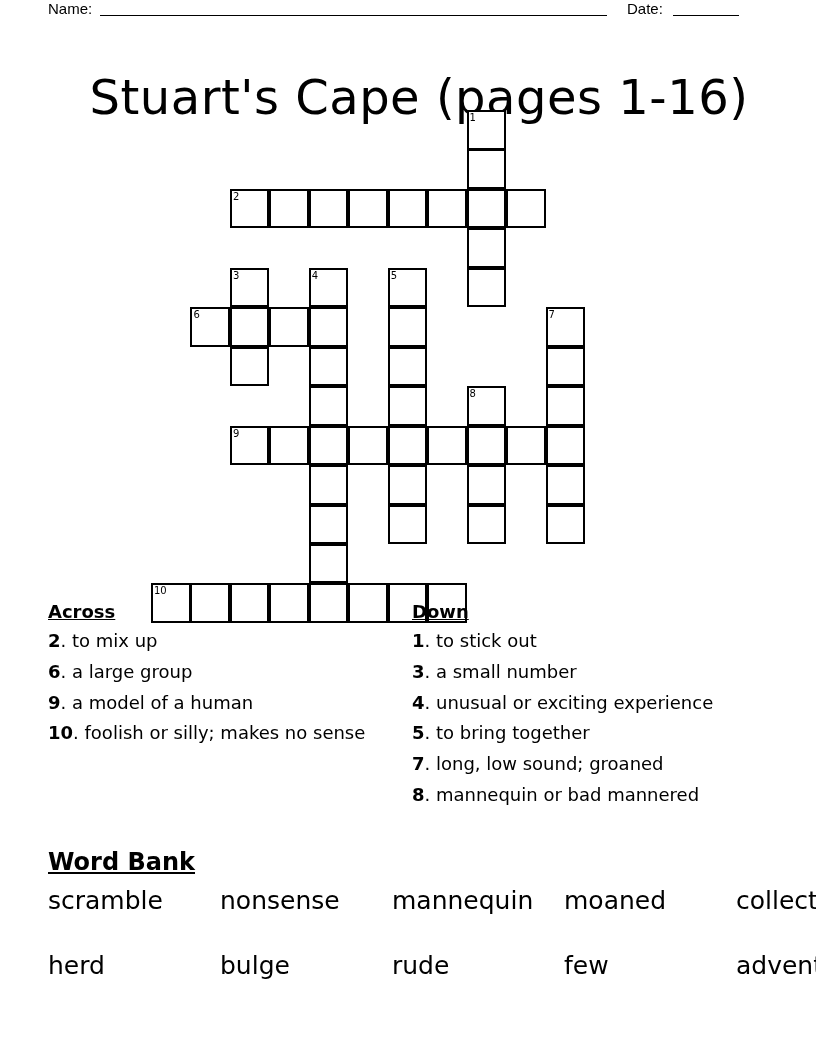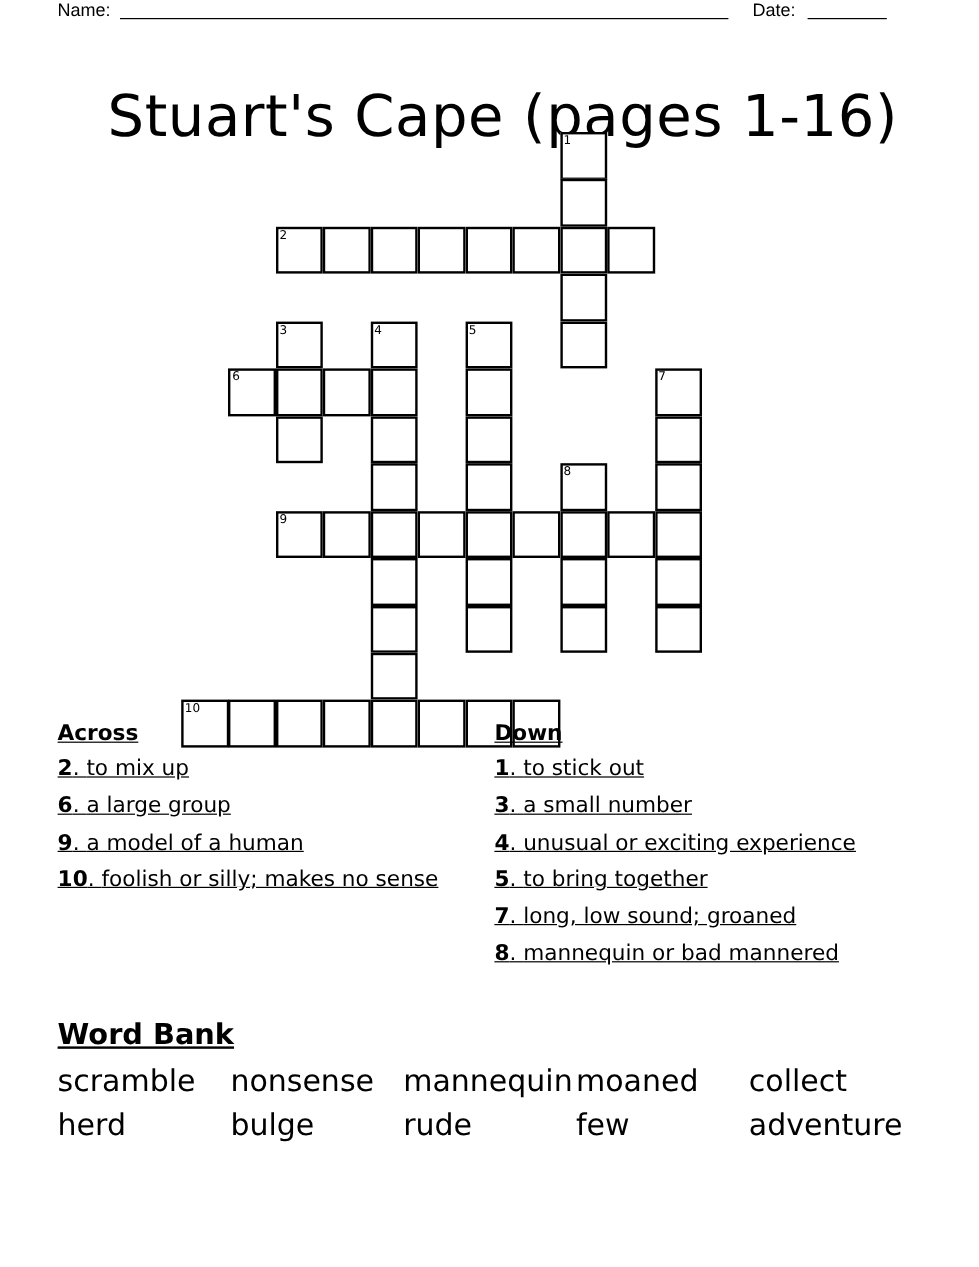--- a/index.html
+++ b/index.html
@@ -30,31 +30,31 @@
     .clues-head {
       font-family: "DejaVu Sans", sans-serif; font-weight: bold; font-size: 18px;
       text-decoration: underline; line-height: 24px; margin-bottom: 2px;
     }
     .clues {
       position: absolute; top: 600px;
       font-family: "DejaVu Sans", sans-serif; font-size: 18px;
     }
     .clues.across { left: 48px; width: 350px; }
     .clues.down { left: 412px; width: 370px; }
-    .clue { line-height: 30.8px; white-space: nowrap; text-decoration: underline; }
+    .clue { line-height: 30.8px; white-space: nowrap; }
     .clue .cnum { font-weight: bold; }
     .wordbank-title {
       position: absolute; top: 846px; left: 48px;
       font-family: "DejaVu Sans", sans-serif; font-weight: bold; font-size: 24px;
       text-decoration: underline; line-height: 32px;
     }
     .wordbank {
       position: absolute; top: 882px; left: 48px; width: 740px;
       display: grid; grid-template-columns: 144px 144px 144px 144px 160px;
-      font-family: "DejaVu Sans", sans-serif; font-size: 25px; line-height: 37px;
+      font-family: "DejaVu Sans", sans-serif; font-size: 25px; line-height: 37px; gap: 28px;
     }
     .wordbank span { white-space: nowrap; }
   </style>
 </head>
 <body>
 
 <div class="header-line">
   <span class="name-label">Name:</span>
   <span class="name-blank"></span>
   <span class="date-label">Date:</span>

